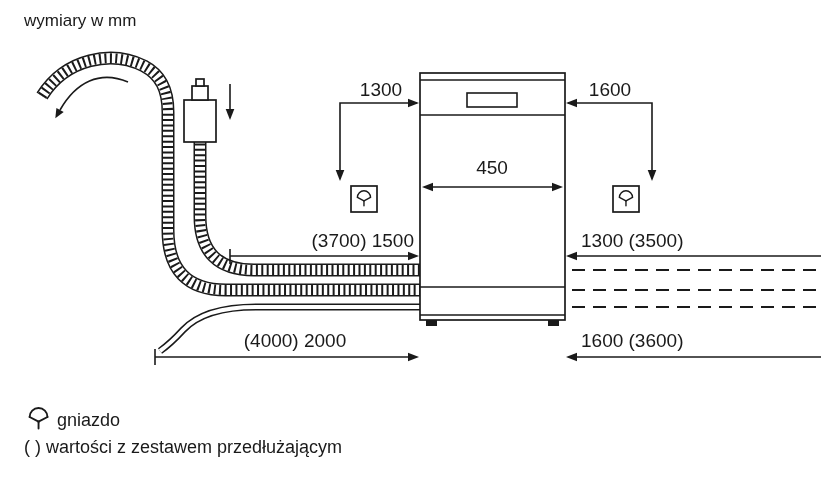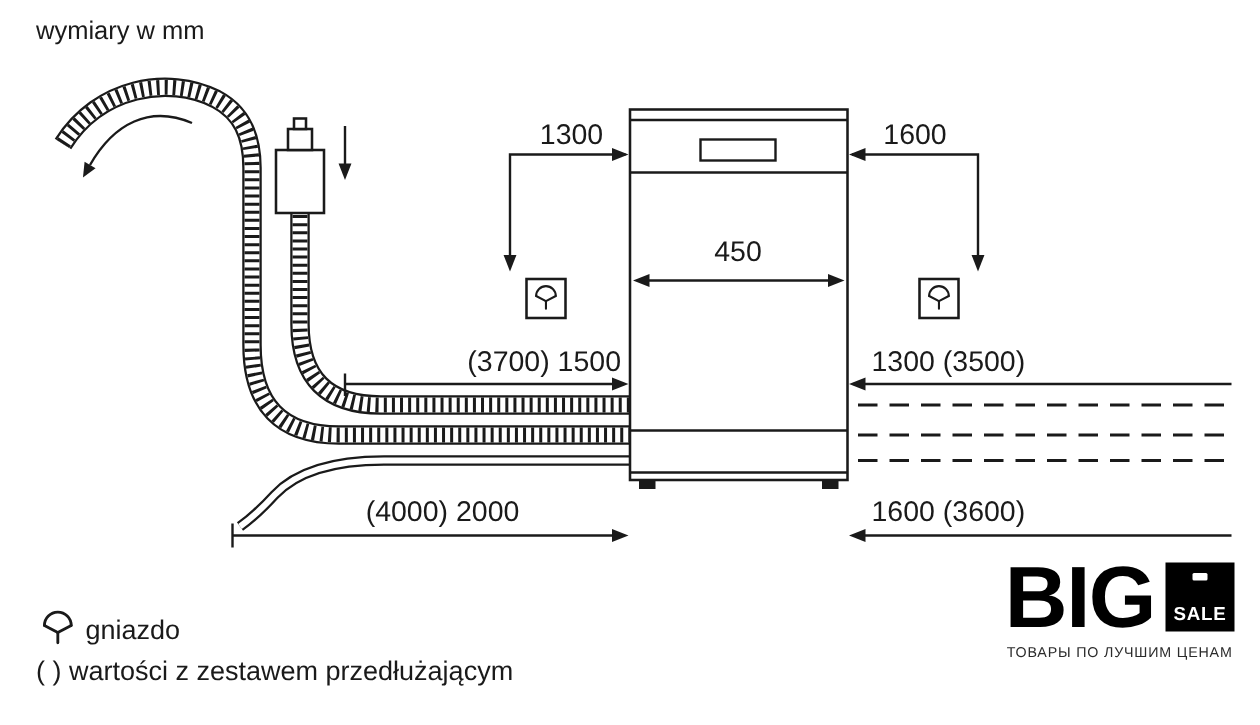--- a/index.html
+++ b/index.html
@@ -149,24 +149,14 @@
     <polygon class="arrow" points="566,357 577,352.7 577,361.3"></polygon>
   </g>
 
   <g>
     <use href="#plug-glyph" transform="translate(27,407) scale(1.05)"></use>
     <text class="legend-text" x="57" y="426">gniazdo</text>
     <text class="legend-text" x="24" y="453">( ) wartości z zestawem przedłużającym</text>
   </g>
 </svg>
 
-<div class="logo">
-  <div class="logo-row">
-    <span class="logo-big">BIG</span>
-    <div class="logo-badge">
-      <span class="badge-dash"></span>
-      <span class="badge-sale">SALE</span>
-    </div>
-  </div>
-  <div class="logo-tagline">ТОВАРЫ ПО ЛУЧШИМ ЦЕНАМ</div>
-</div>
 
 </div>
 
 </body></html>

